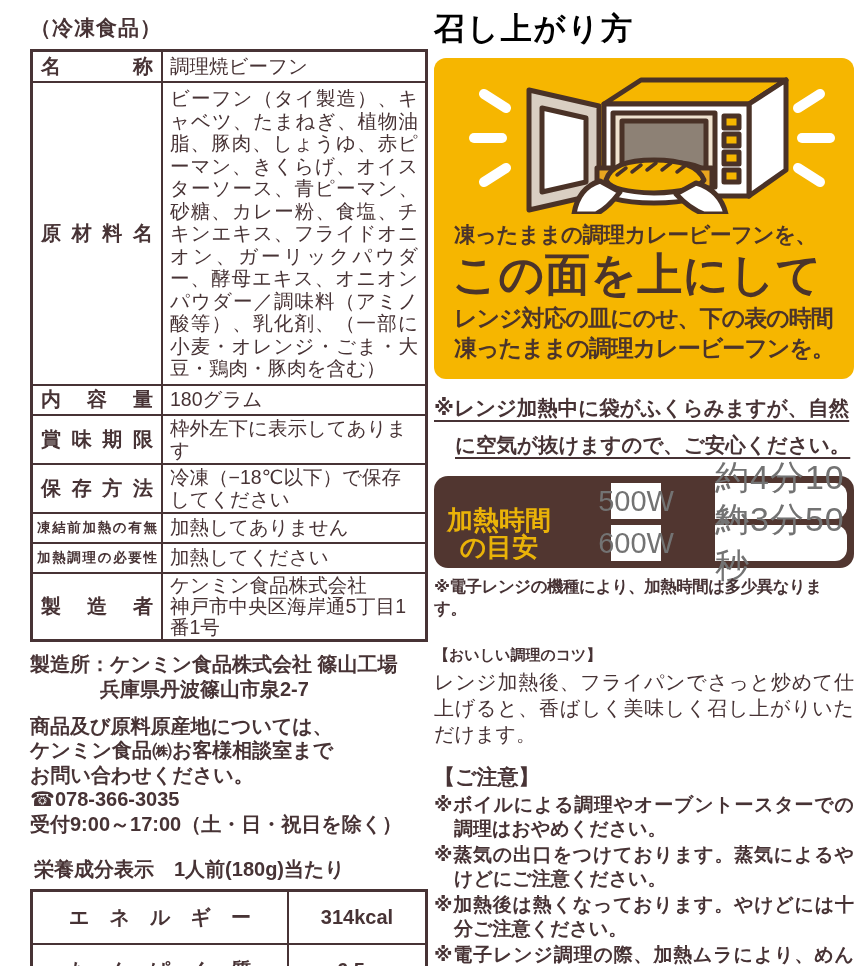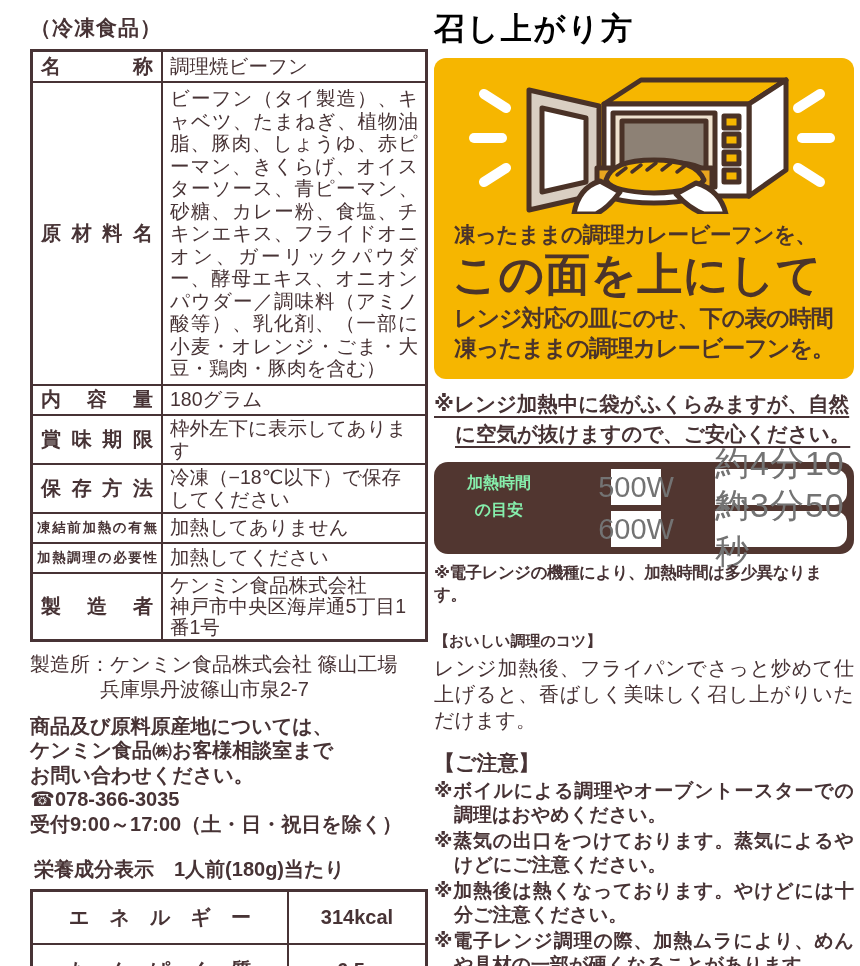--- a/index.html
+++ b/index.html
@@ -13,38 +13,38 @@
   .spec{border:3px solid #473335;}
   .spec td{border:2px solid #473335;vertical-align:middle;}
   .spec td.lbl{width:112px;font-size:20px;font-weight:600;padding:0 8px;text-align:justify;text-align-last:justify;}
   .spec td.val{font-size:19.5px;font-weight:500;padding:1px 7px;line-height:22.5px;}
   .spec tr.r1 td{height:27px;}
   .spec tr.single td{height:26px;}
   .spec td.ing{text-align:justify;padding:4px 7px;}
   .spec tr:nth-child(6) td.lbl,.spec tr:nth-child(7) td.lbl{font-size:13.5px;padding:0 4px;}
   .maker-line{line-height:21px;}
 
-  .plant{margin-top:10px;font-size:20px;font-weight:400;line-height:25px;}
+  .plant{margin-top:10px;font-size:20px;font-weight:700;line-height:25px;}
   .plant .ind{padding-left:70px;}
   .contact{margin-top:12px;font-size:20px;font-weight:600;line-height:24.5px;}
 
   .nut-title{margin-top:20px;font-size:20px;font-weight:600;padding-left:4px;}
   .nut{margin-top:6px;border:3px solid #473335;}
   .nut td{border:2px solid #473335;height:25px;}
   .nut td.lbl{width:182px;font-size:20px;font-weight:600;padding:12px 36px;text-align:justify;text-align-last:justify;}
   .nut td.val{font-size:20px;font-weight:600;text-align:center;}
 
   .howto-title{font-size:31px;font-weight:900;color:#000000;letter-spacing:2px;margin:0 0 8px 0;}
   .ybox{background:#F6B600;border-radius:12px;padding:4px 12px 16px 20px;color:#4B342B;}
   .ybox .ln1{font-size:21.5px;font-weight:800;letter-spacing:-0.5px;margin-top:2px;}
   .ybox .headline{font-size:45px;font-weight:900;letter-spacing:0.5px;line-height:50px;margin:1px 0 3px -2px;white-space:nowrap;}
   .ybox .ln3{font-size:23px;font-weight:800;letter-spacing:-1px;line-height:30px;}
-  .bag-note{margin:10px 0 0 0;font-size:20.5px;font-weight:700;line-height:30px;text-decoration:underline;text-underline-offset:5px;text-decoration-thickness:1.5px;padding-left:21px;text-indent:-21px;}
+  .bag-note{margin:10px 0 0 0;font-size:20.5px;font-weight:700;line-height:37px;text-decoration:underline;text-underline-offset:5px;text-decoration-thickness:1.5px;padding-left:21px;text-indent:-21px;}
   .heat{margin-top:13px;background:#513630;border-radius:14px;padding:7px;display:grid;grid-template-columns:116px 98px 1fr;grid-template-rows:36px 36px;gap:6px;}
-  .heat .hlabel{grid-row:1/3;color:#86efac;font-size:16px;font-weight:800;display:flex;flex-direction:column;justify-content:flex-start;align-items:center;line-height:27px;}
+  .heat .hlabel{grid-row:1/3;color:#eab308;font-size:26px;font-weight:800;display:flex;flex-direction:column;justify-content:flex-end;align-items:center;line-height:27px;}
   .heat .cell{background:#ffffff;color:#737373;display:flex;align-items:center;justify-content:center;font-weight:400;margin-left:48px;}
   .heat .watt{font-size:29px;}
   .heat .time{font-size:34px;border-radius:0 12px 12px 0;letter-spacing:1px;}
   .heat-note{margin-top:8px;font-size:16.5px;font-weight:700;letter-spacing:-0.5px;}
   .tips-h{margin-top:26px;font-size:15px;font-weight:800;}
   .tips-b{margin-top:4px;font-size:20px;font-weight:400;line-height:26px;text-align:justify;}
   .cau-h{margin-top:16px;font-size:21px;font-weight:800;}
   .cau-item{margin-top:2px;font-size:19px;font-weight:600;line-height:24px;padding-left:20px;text-indent:-20px;text-align:justify;}
 </style>
 </head>

